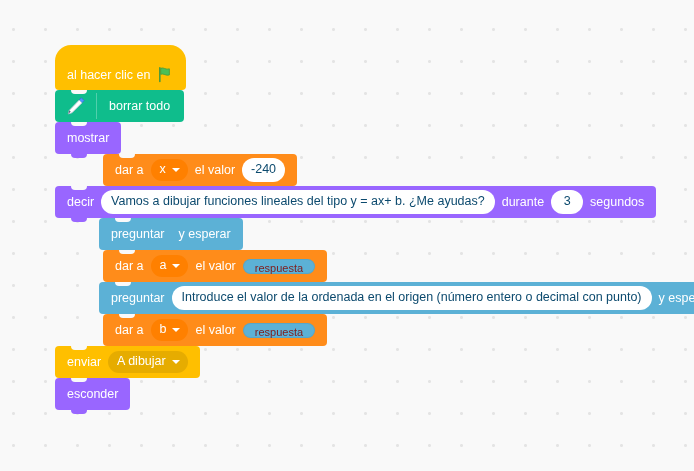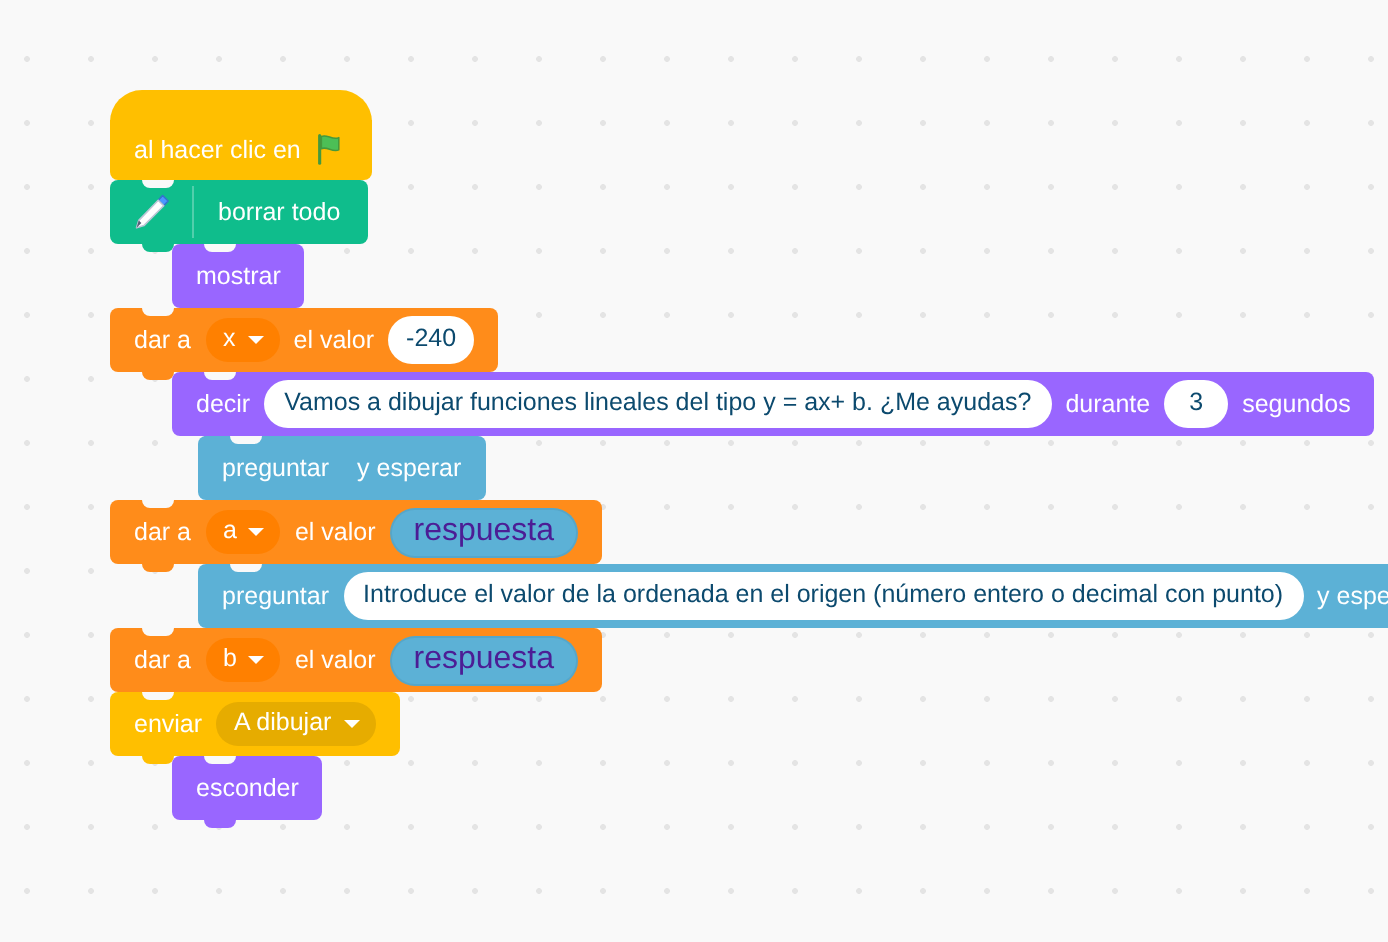--- a/index.html
+++ b/index.html
@@ -106,22 +106,22 @@
     bottom: -4px;
     width: 16px;
     height: 8px;
     background: inherit;
     border-radius: 0 0 4px 4px;
   }
 
   
   .c-events    { background: #ffbf00; }
   .c-pen       { background: #0fbd8c; }
-  .c-looks     { background: #9966ff; margin-left: 31px; }
-  .c-variables { background: #ff8c1a; }
+  .c-looks     { background: #9966ff; }
+  .c-variables { background: #ff8c1a; margin-left: 48px; }
   .c-sensing   { background: #5cb1d6; margin-left: 44px; }
 
   
   .label {
     white-space: nowrap;
   }
   .gap { width: 7px; flex: 0 0 7px; }
 
   
   .oval-input {
@@ -160,24 +160,24 @@
     border-left: 4.5px solid transparent;
     border-right: 4.5px solid transparent;
     border-top: 4.5px solid #ffffff;
     display: inline-block;
     margin-top: 1px;
   }
 
   
   .reporter {
     background: #5cb1d6;
-    color: #4c1d95;
+    color: #7f1d1d;
     border-radius: 13px;
-    padding: 4px 12px 5px 12px;
-    font-size: 16px;
+    padding: 4px 12px 0 12px;
+    font-size: 11px;
     white-space: nowrap;
     display: inline-flex;
     align-items: center;
     box-shadow: inset 0 0 0 1px rgba(0,0,0,0.06);
   }
 
   
   .pen-block {
     padding-left: 10px;
     padding-right: 14px;

